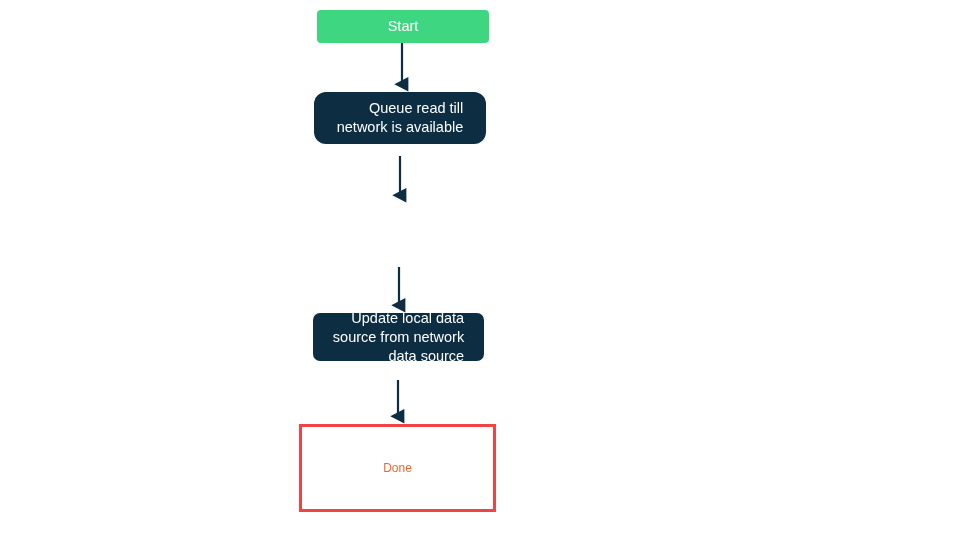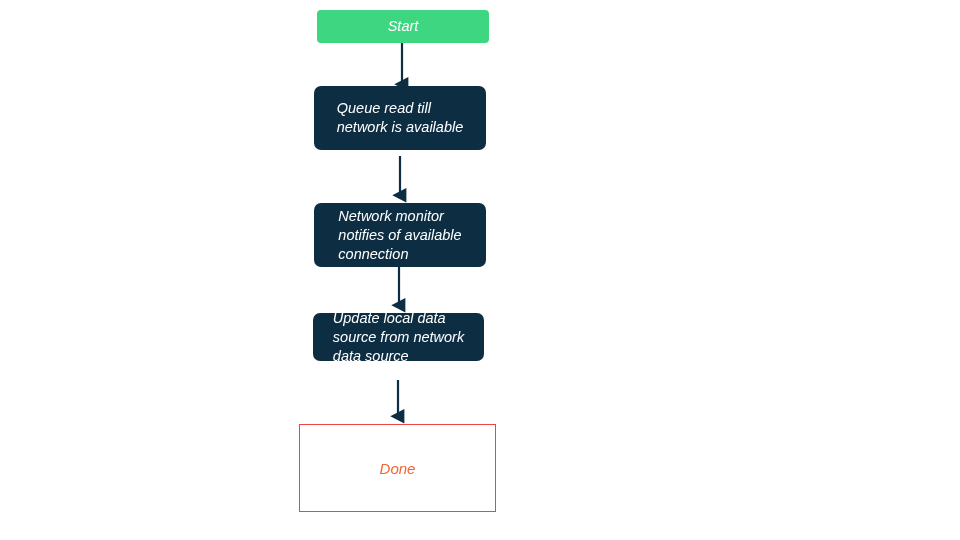--- a/index.html
+++ b/index.html
@@ -21,23 +21,22 @@
     background: #ffffff;
   }
 
   
   .node {
     position: absolute;
     box-sizing: border-box;
     display: flex;
     align-items: center;
     justify-content: center;
-    text-align: left;
+    text-align: right;
     line-height: 19px;
-    font-style: italic;
   }
 
   .node-label {
     display: block;
     white-space: pre-line;
   }
 
   
   .node-start {
     left: 317px;
@@ -53,23 +52,24 @@
   
   .node-process {
     background: #0d2d42;
     border-radius: 7px;
     color: #ffffff;
     font-size: 14.5px;
   }
 
   .node-process-1 {
     left: 314px;
-    top: 86px;
+    top: 92px;
     width: 172px;
-    height: 64px;
+    height: 52px;
+    border-radius: 12px;
   }
 
   .node-process-2 {
     left: 314px;
     top: 203px;
     width: 172px;
     height: 64px;
   }
 
   .node-process-3 {
@@ -79,24 +79,24 @@
     height: 48px;
   }
 
   
   .node-done {
     left: 299px;
     top: 424px;
     width: 197px;
     height: 88px;
     background: #ffffff;
-    border: 1px solid #ef4444;
+    border: 3px solid #ef4444;
     border-radius: 0;
     color: #f2652f;
-    font-size: 15px;
+    font-size: 12px;
   }
 
   
   .connector {
     position: absolute;
     left: 0;
     top: 0;
     width: 960px;
     height: 540px;
     pointer-events: none;
@@ -124,25 +124,20 @@
 
   <div class="node node-start">
     <span class="node-label">Start</span>
   </div>
 
   <div class="node node-process node-process-1">
     <span class="node-label">Queue read till
 network is available</span>
   </div>
 
-  <div class="node node-process node-process-2">
-    <span class="node-label">Network monitor
-notifies of available
-connection</span>
-  </div>
 
   <div class="node node-process node-process-3">
     <span class="node-label">Update local data
 source from network
 data source</span>
   </div>
 
   <div class="node node-done">
     <span class="node-label">Done</span>
   </div>

